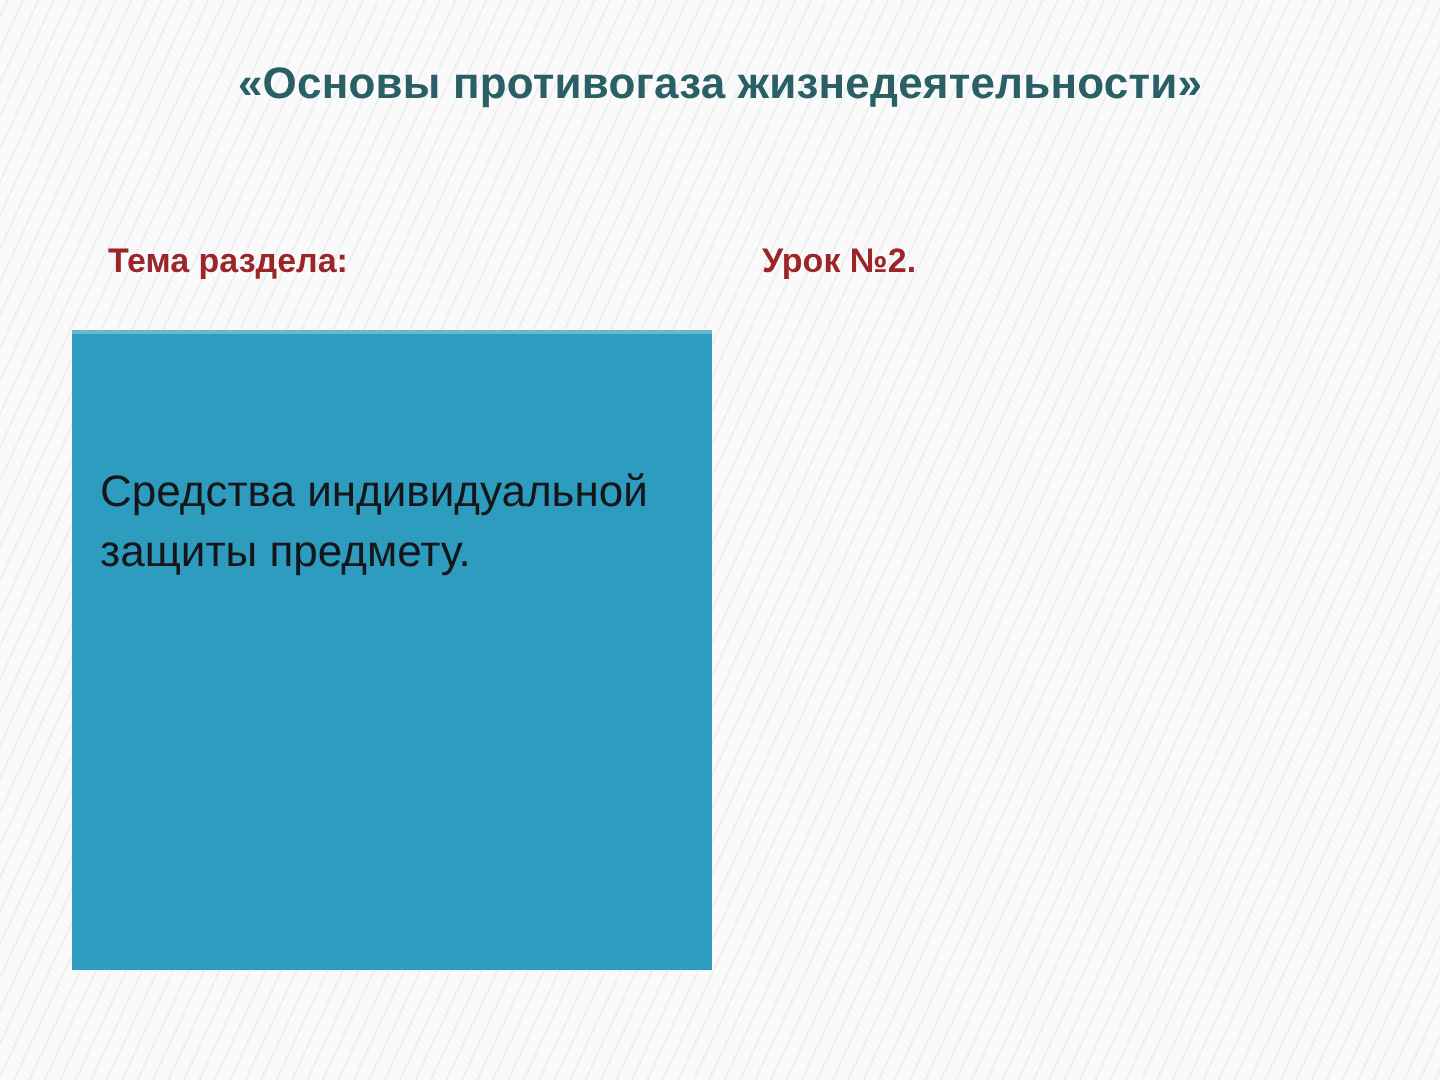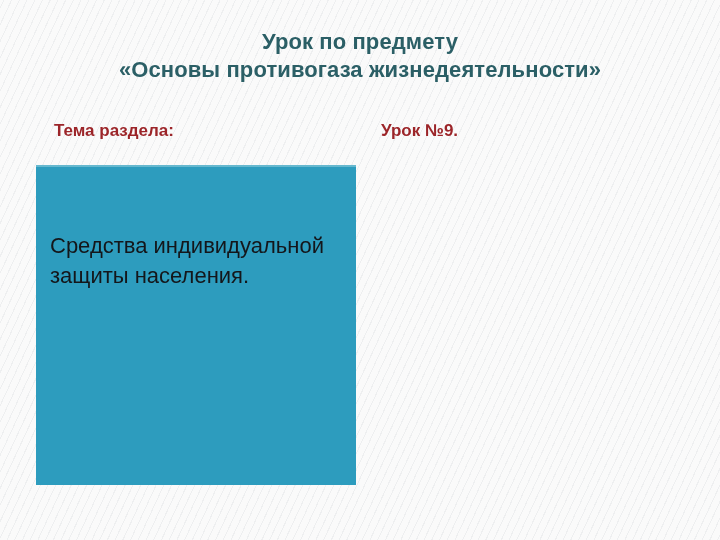--- a/index.html
+++ b/index.html
@@ -110,27 +110,26 @@
 
   #panel-left .panel-text  { top: 64px; }
   #panel-right .panel-text { top: 32px; }
 </style>
 </head>
 <body>
 
 <div id="slide">
 
   <div id="title-block">
-    <span class="title-line">Урок по предмету</span>
     <span class="title-line">«Основы противогаза жизнедеятельности»</span>
   </div>
 
   <div id="labels-row">
     <span class="sub-label" id="label-left">Тема раздела:</span>
-    <span class="sub-label" id="label-right">Урок №9.</span>
+    <span class="sub-label" id="label-right">Урок №2.</span>
   </div>
 
   <div class="panel" id="panel-left">
-    <div class="panel-text">Средства индивидуальной защиты населения.</div>
+    <div class="panel-text">Средства индивидуальной защиты предмету.</div>
   </div>
 
 
 </div>
 
 </body></html>

